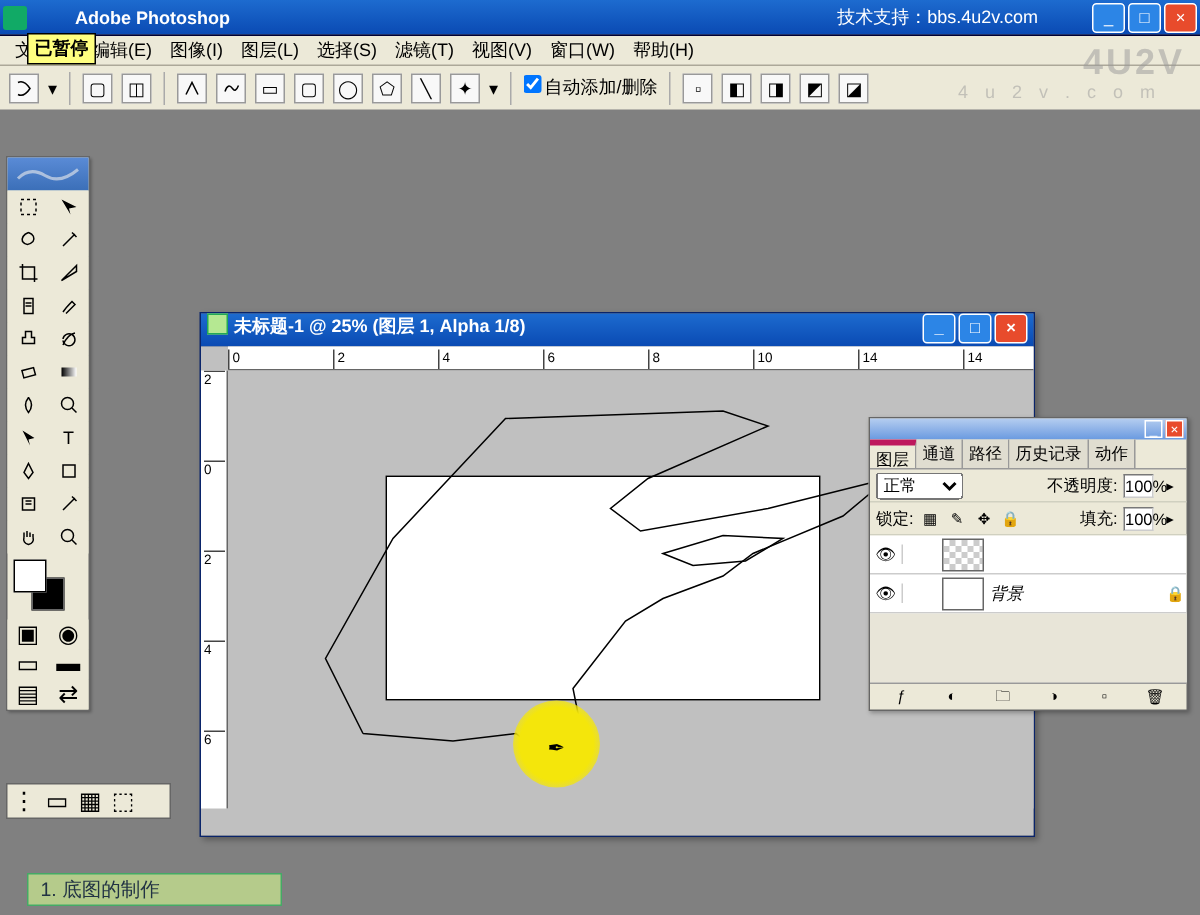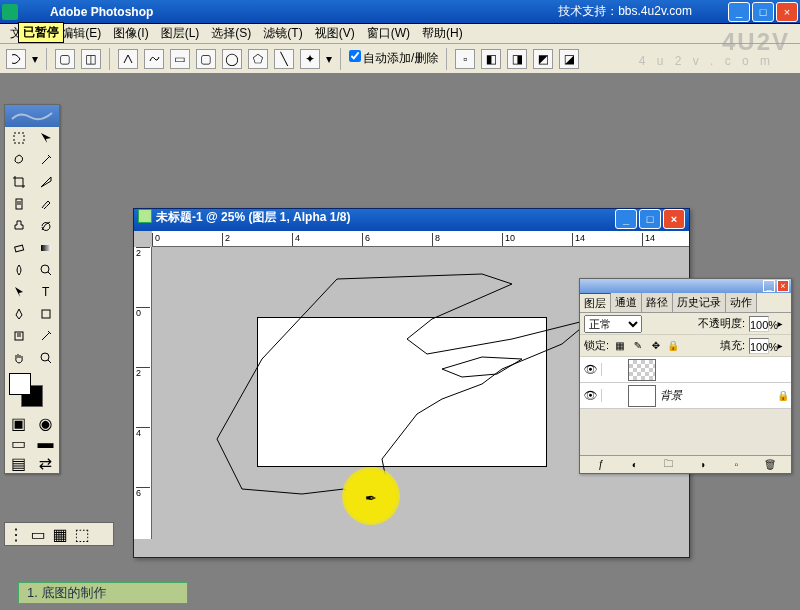--- a/index.html
+++ b/index.html
@@ -52,21 +52,21 @@
 .scribble { position: absolute; left: 30px; top: 12px; pointer-events: none; }
 .highlight { position: absolute; left: 190px; top: 220px; width: 58px; height: 58px; background: radial-gradient(circle,#f4e60b 0%,#f4e60b 60%,rgba(244,230,11,0) 100%); border-radius: 50%; }
 .cursor { position: absolute; left: 213px; top: 243px; font-size: 14px; pointer-events: none; }
 
 .panels { position: absolute; left: 579px; top: 278px; width: 213px; background: #ece9d8; border: 1px solid #666; box-shadow: 1px 1px 3px rgba(0,0,0,.3); }
 .panels-head { height: 14px; background: linear-gradient(#b5cdf0,#6a9ae0); display:flex; justify-content:flex-end; align-items:center; padding:0 2px; gap:2px; }
 .panels-head .hb { width:12px; height:12px; border:1px solid #fff; font-size:9px; text-align:center; line-height:10px; color:#fff; }
 .panels-head .hb.close { background:#e84b2c; }
 .panel-tabs { height: 20px; display: flex; border-bottom: 1px solid #999; font-size: 11px; }
 .panel-tab { padding: 2px 4px; background: #e0ddd0; border-right: 1px solid #999; cursor: default; }
-.panel-tab.active { background: #ece9d8; border-top: 1px solid #be185d; }
+.panel-tab.active { background: #ece9d8; border-top: 4px solid #be185d; }
 .panel-row { height: 22px; display: flex; align-items: center; padding: 0 4px; font-size: 11px; gap: 4px; border-bottom: 1px solid #d0d0c0; }
 .panel-row select { font-size: 11px; height: 18px; width: 58px; }
 .panel-row .num { width: 20px; height: 16px; border: 1px inset #ccc; background: #fff; text-align: center; font-size: 11px; line-height: 16px; }
 .mini-icon { width:14px; height:14px; display:inline-flex; align-items:center; justify-content:center; font-size:10px; }
 .layer-list { background: #fff; font-size: 11px; }
 .layer-item { height: 26px; display: flex; align-items: center; border-bottom: 1px solid #ccc; }
 .eye { width: 22px; text-align: center; border-right: 1px solid #ccc; }
 .link { width: 22px; border-right: 1px solid #ccc; }
 .thumb { width: 28px; height: 22px; margin: 0 4px; border: 1px solid #666; background: repeating-conic-gradient(#ccc 0 25%,#fff 0 50%) 0 0/8px 8px; }
 .thumb.white { background: #fff; }

